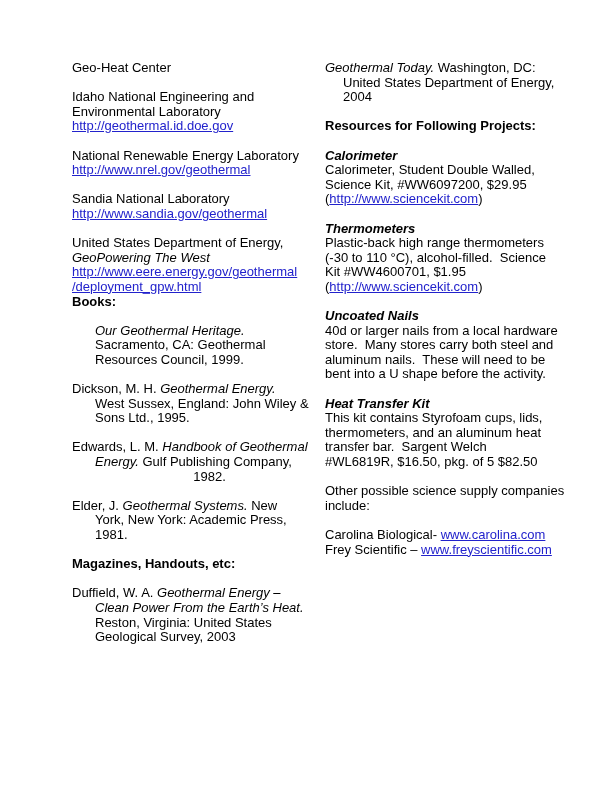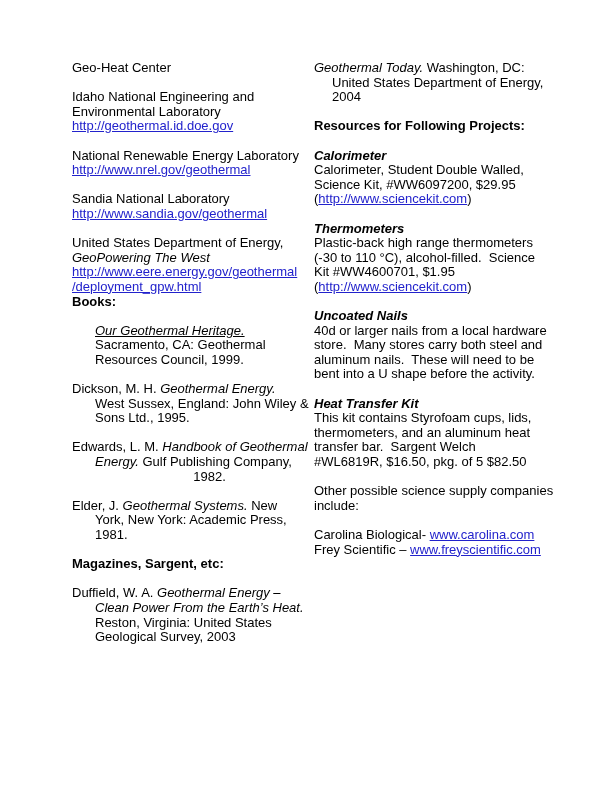--- a/index.html
+++ b/index.html
@@ -16,21 +16,21 @@
     font-size: 13px;
     line-height: 14.6px;
     color: #000000;
     overflow: hidden;
   }
   .col {
     position: absolute;
     top: 61px;
   }
   .col-left  { left: 72px;  width: 252px; }
-  .col-right { left: 314px; width: 250px; }
+  .col-right { left: 325px; width: 250px; }
   .line {
     white-space: pre;
     height: 14.6px;
   }
   .b  { font-weight: bold; }
   .i  { font-style: italic; }
   a.link {
     color: var(--link-color, #2222cc);
     text-decoration: underline;
     cursor: pointer;
@@ -52,37 +52,37 @@
       <div class="line">&nbsp;</div>
       <div class="line"><span>Sandia National Laboratory</span></div>
       <div class="line"><a href="#" class="link">http://www.sandia.gov/geothermal</a></div>
       <div class="line">&nbsp;</div>
       <div class="line"><span>United States Department of Energy,</span></div>
       <div class="line"><span class="i">GeoPowering The West</span></div>
       <div class="line"><a href="#" class="link">http://www.eere.energy.gov/geothermal</a></div>
       <div class="line"><a href="#" class="link">/deployment_gpw.html</a></div>
       <div class="line"><span class="b">Books:</span></div>
       <div class="line">&nbsp;</div>
-      <div class="line" style="padding-left: 23px; text-decoration: underline;"><span class="i">Our Geothermal Heritage.</span></div>
+      <div class="line" style="padding-left: 23px;"><span class="i">Our Geothermal Heritage.</span></div>
       <div class="line" style="padding-left: 23px;"><span>Sacramento, CA: Geothermal</span></div>
       <div class="line" style="padding-left: 23px;"><span>Resources Council, 1999.</span></div>
       <div class="line">&nbsp;</div>
       <div class="line"><span>Dickson, M. H. </span><span class="i">Geothermal Energy.</span></div>
       <div class="line" style="padding-left: 23px;"><span>West Sussex, England: John Wiley &amp;</span></div>
       <div class="line" style="padding-left: 23px;"><span>Sons Ltd., 1995.</span></div>
       <div class="line">&nbsp;</div>
       <div class="line"><span>Edwards, L. M. </span><span class="i">Handbook of Geothermal</span></div>
       <div class="line" style="padding-left: 23px;"><span class="i">Energy.</span><span> Gulf Publishing Company,</span></div>
       <div class="line" style="padding-left: 23px; text-align: center;"><span>1982.</span></div>
       <div class="line">&nbsp;</div>
       <div class="line"><span>Elder, J. </span><span class="i">Geothermal Systems.</span><span> New</span></div>
       <div class="line" style="padding-left: 23px;"><span>York, New York: Academic Press,</span></div>
       <div class="line" style="padding-left: 23px;"><span>1981.</span></div>
       <div class="line">&nbsp;</div>
-      <div class="line"><span class="b">Magazines, Sargent, etc:</span></div>
+      <div class="line"><span class="b">Magazines, Handouts, etc:</span></div>
       <div class="line">&nbsp;</div>
       <div class="line"><span>Duffield, W. A. </span><span class="i">Geothermal Energy –</span></div>
       <div class="line" style="padding-left: 23px;"><span class="i">Clean Power From the Earth’s Heat.</span></div>
       <div class="line" style="padding-left: 23px;"><span>Reston, Virginia: United States</span></div>
       <div class="line" style="padding-left: 23px;"><span>Geological Survey, 2003</span></div>
     </div>
   <div class="col col-right">
       <div class="line"><span class="i">Geothermal Today.</span><span> Washington, DC:</span></div>
       <div class="line" style="padding-left: 18px;"><span>United States Department of Energy,</span></div>
       <div class="line" style="padding-left: 18px;"><span>2004</span></div>

